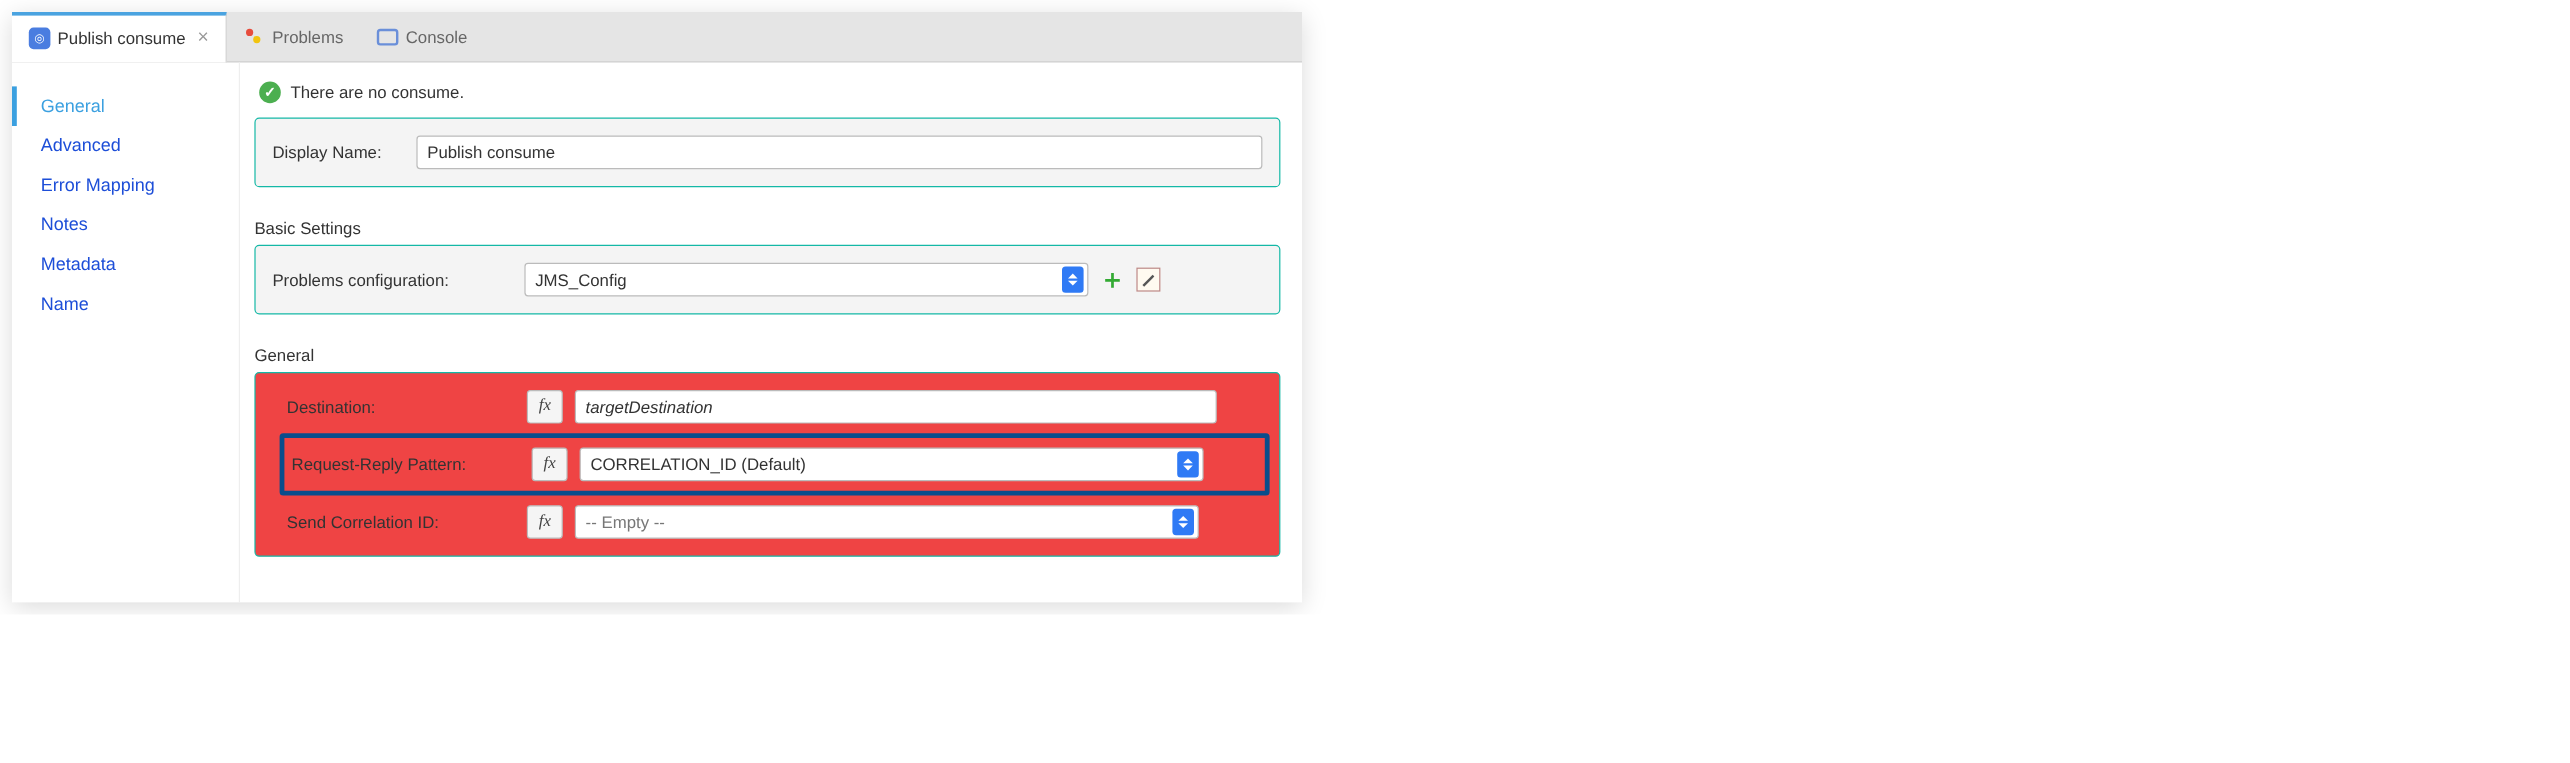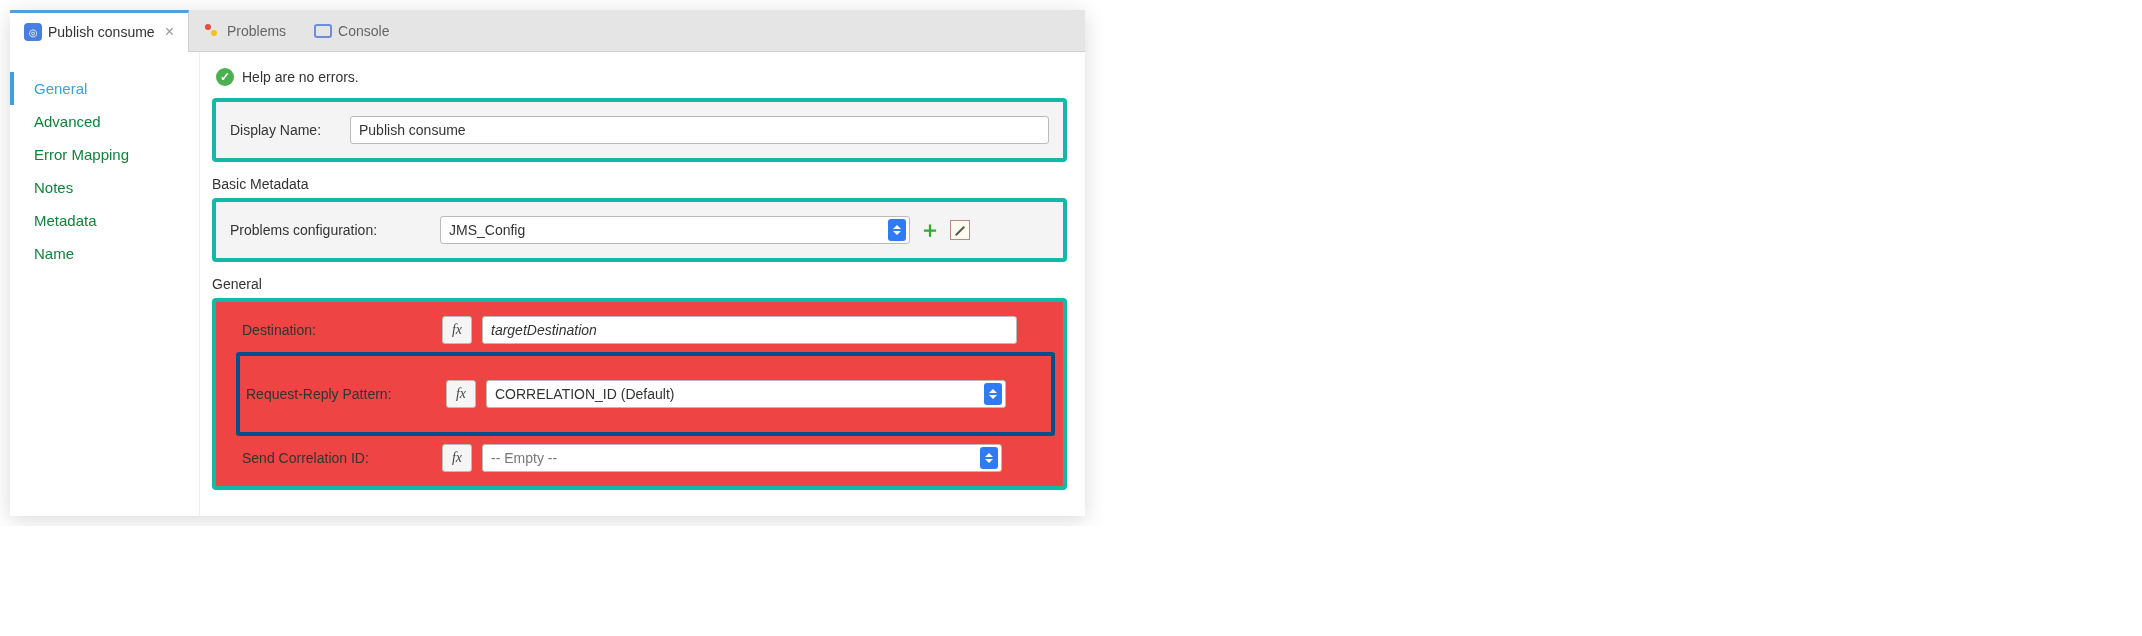--- a/index.html
+++ b/index.html
@@ -71,21 +71,21 @@
     display: flex;
     min-height: 380px;
   }
   .sidebar {
     width: 190px;
     padding: 20px 0;
     border-right: 1px solid #eee;
   }
   .sidebar-item {
     padding: 8px 20px 8px 24px;
-    color: #15803d;
+    color: #1d4ed8;
     cursor: pointer;
     font-size: 15px;
   }
   .sidebar-item.active {
     color: #3ba0e0;
     border-left: 4px solid #3ba0e0;
     padding-left: 20px;
     font-weight: 500;
   }
   .content {
@@ -97,24 +97,24 @@
     padding: 4px 4px 12px 4px;
   }
   .ok-icon {
     width:18px; height:18px; border-radius:50%;
     background:#4caf50; display:inline-flex;
     align-items:center; justify-content:center;
     color:#fff; font-size:12px; font-weight:bold;
   }
   .panel {
     background: #f4f4f4;
-    border: 4px solid #14b8a6;
+    border: 1px solid #14b8a6;
     border-radius: 4px;
     padding: 10px 14px;
-    margin-bottom: 14px;
+    margin-bottom: 26px;
   }
   .panel.inner {
     background: #ef4444;
   }
   .row {
     display:flex; align-items:center; gap:10px;
     padding: 4px 0;
   }
   .label { width: 190px; color:#333; }
   .label-display { width: 110px; }
@@ -176,21 +176,21 @@
     position:relative; cursor:pointer;
   }
   .edit-icon::after {
     content:""; position:absolute; left:3px; top:9px;
     width:12px; height:2px; background:#555;
     transform:rotate(-45deg);
   }
   .highlight-box {
     border: 4px solid #0a4d8c;
     border-radius: 3px;
-    padding: 20px 6px;
+    padding: 4px 6px;
     margin: 4px -6px;
   }
   .empty-placeholder { color:#777; }
   .inner-rows { padding-left:12px; }
 </style>
 </head>
 <body>
 
 <div class="window">
 
@@ -230,31 +230,31 @@
       </div>
       <div class="sidebar-item">
         <span>Name</span>
       </div>
     </div>
 
     <div class="content">
 
       <div class="status-row">
         <span class="ok-icon">✓</span>
-        <span>Help are no errors.</span>
+        <span>There are no consume.</span>
       </div>
 
       <div class="panel">
         <div class="row">
           <span class="label-display">Display Name:</span>
           <input type="text" class="display-name-input" value="Publish consume" style="">
         </div>
       </div>
 
-      <div class="section-title">Basic Metadata</div>
+      <div class="section-title">Basic Settings</div>
       <div class="panel">
         <div class="row">
           <span class="label" style="width:200px">Problems configuration:</span>
           <div class="select connector-select">
             <span>JMS_Config</span>
             <span class="select-arrows"></span>
           </div>
           <span class="add-icon">＋</span>
           <span class="edit-icon"></span>
         </div>

